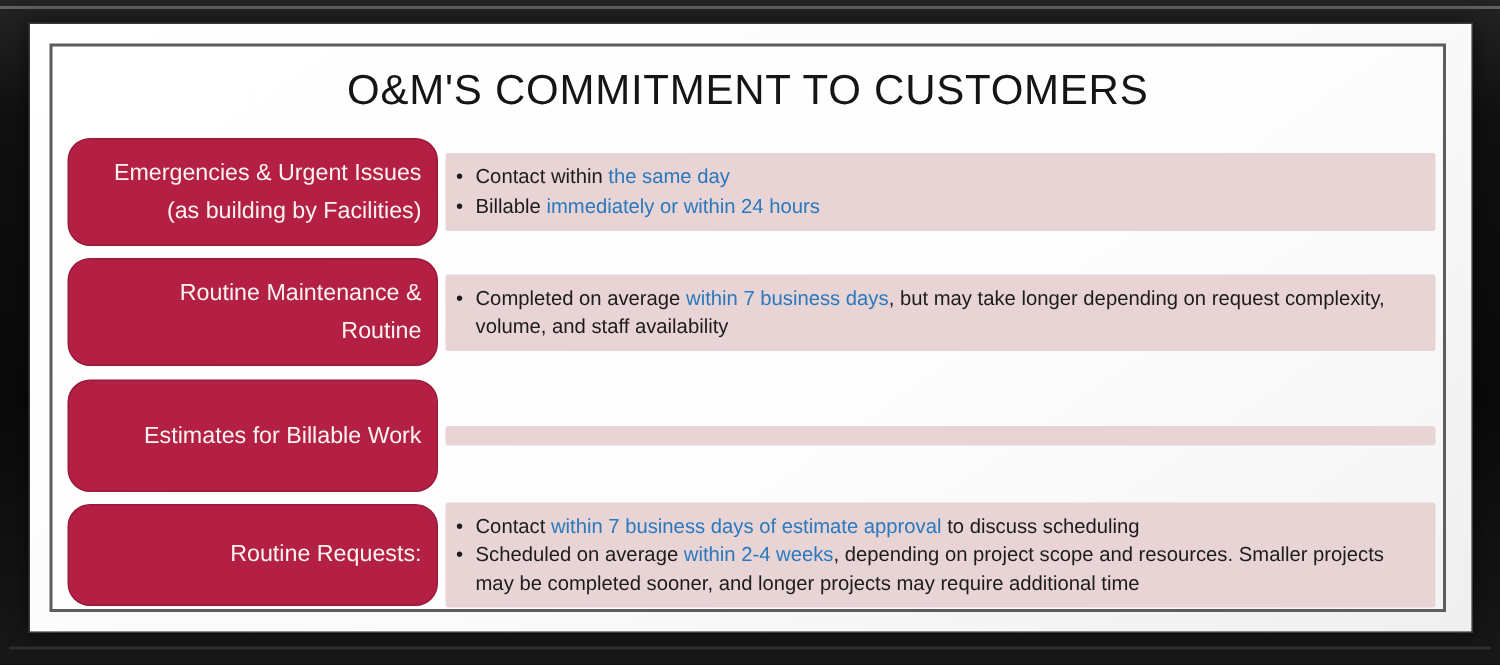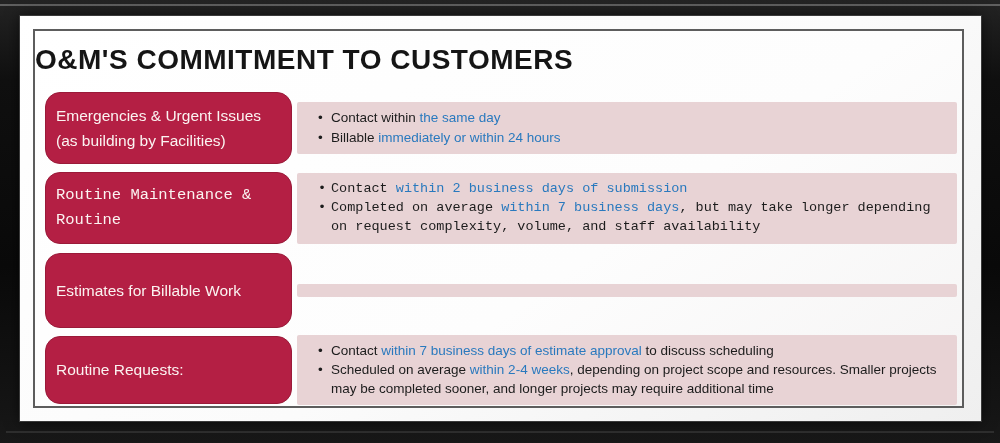--- a/index.html
+++ b/index.html
@@ -27,48 +27,48 @@
     background:linear-gradient(145deg,#ffffff 0%,#fbfbfb 55%,#efefef 100%);
     box-shadow:0 0 0 1px #3a3a3a, 0 0 14px rgba(0,0,0,.65);
   }
   
   .slide{
     position:absolute;left:13px;top:13px;right:17px;bottom:13px;
     border:2px solid #5d5d5d;
     background:linear-gradient(145deg,#ffffff 0%,#fdfdfd 60%,#f5f4f4 100%);
   }
   .title{
-    margin-top:13px;
+    margin-top:13px;text-align:center;
     font-size:28px;letter-spacing:.5px;color:#151515;
-    font-weight:700;white-space:nowrap;
+    font-weight:400;white-space:nowrap;
   }
   .rows{
     position:absolute;left:10px;right:5px;top:61px;bottom:2px;
     display:flex;flex-direction:column;justify-content:space-between;
   }
   .row{display:flex;column-gap:5px;}
   .row:nth-child(1){height:72px;}
-  .row:nth-child(2){height:72px;font-family:Liberation Mono, monospace;}
+  .row:nth-child(2){height:72px;}
   .row:nth-child(3){height:75px;}
   .row:nth-child(4){height:68px;}
   .label{
     flex:0 0 247px;box-sizing:border-box;
     background:var(--red,#b41f44);
     border:1px solid #9a1a39;
     border-radius:15px;
     color:var(--labeltext,#fbf3f1);
-    display:flex;flex-direction:column;justify-content:center;align-items:flex-start;
+    display:flex;flex-direction:column;justify-content:center;align-items:flex-end;
     text-align:center;font-size:15.5px;line-height:1.62;
     padding:2px 10px;
   }
   .panel{
     flex:1;align-self:center;box-sizing:border-box;
     background:var(--pink,#e8d3d5);
     border-radius:2px;
-    padding:6px 14px 7px 16px;
+    padding:6px 14px 7px 2px;
     color:var(--dark,#1c1c1c);
     font-size:13.5px;line-height:1.42;
   }
   .bullet{position:relative;padding-left:18px;}
   .bullet::before{
     content:"\2022";position:absolute;left:5px;top:0;
     color:var(--dark,#1c1c1c);
   }
   .seg-blue{color:var(--blue,#2979be);}
   .seg-dark{color:var(--dark,#1c1c1c);}
@@ -90,21 +90,20 @@
               <div class="bullet"><span class="seg-dark">Contact within </span><span class="seg-blue">the same day</span></div>
               <div class="bullet"><span class="seg-dark">Billable </span><span class="seg-blue">immediately or within 24 hours</span></div>
             </div>
           </div>
           <div class="row">
             <div class="label">
               <div>Routine Maintenance &amp;</div>
               <div>Routine</div>
             </div>
             <div class="panel">
-              <div class="bullet"><span class="seg-dark">Contact </span><span class="seg-blue">within 2 business days of submission</span></div>
               <div class="bullet"><span class="seg-dark">Completed on average </span><span class="seg-blue">within 7 business days</span><span class="seg-dark">, but may take longer depending on request complexity, volume, and staff availability</span></div>
             </div>
           </div>
           <div class="row">
             <div class="label">
               <div>Estimates for Billable Work</div>
             </div>
             <div class="panel">
             </div>
           </div>

